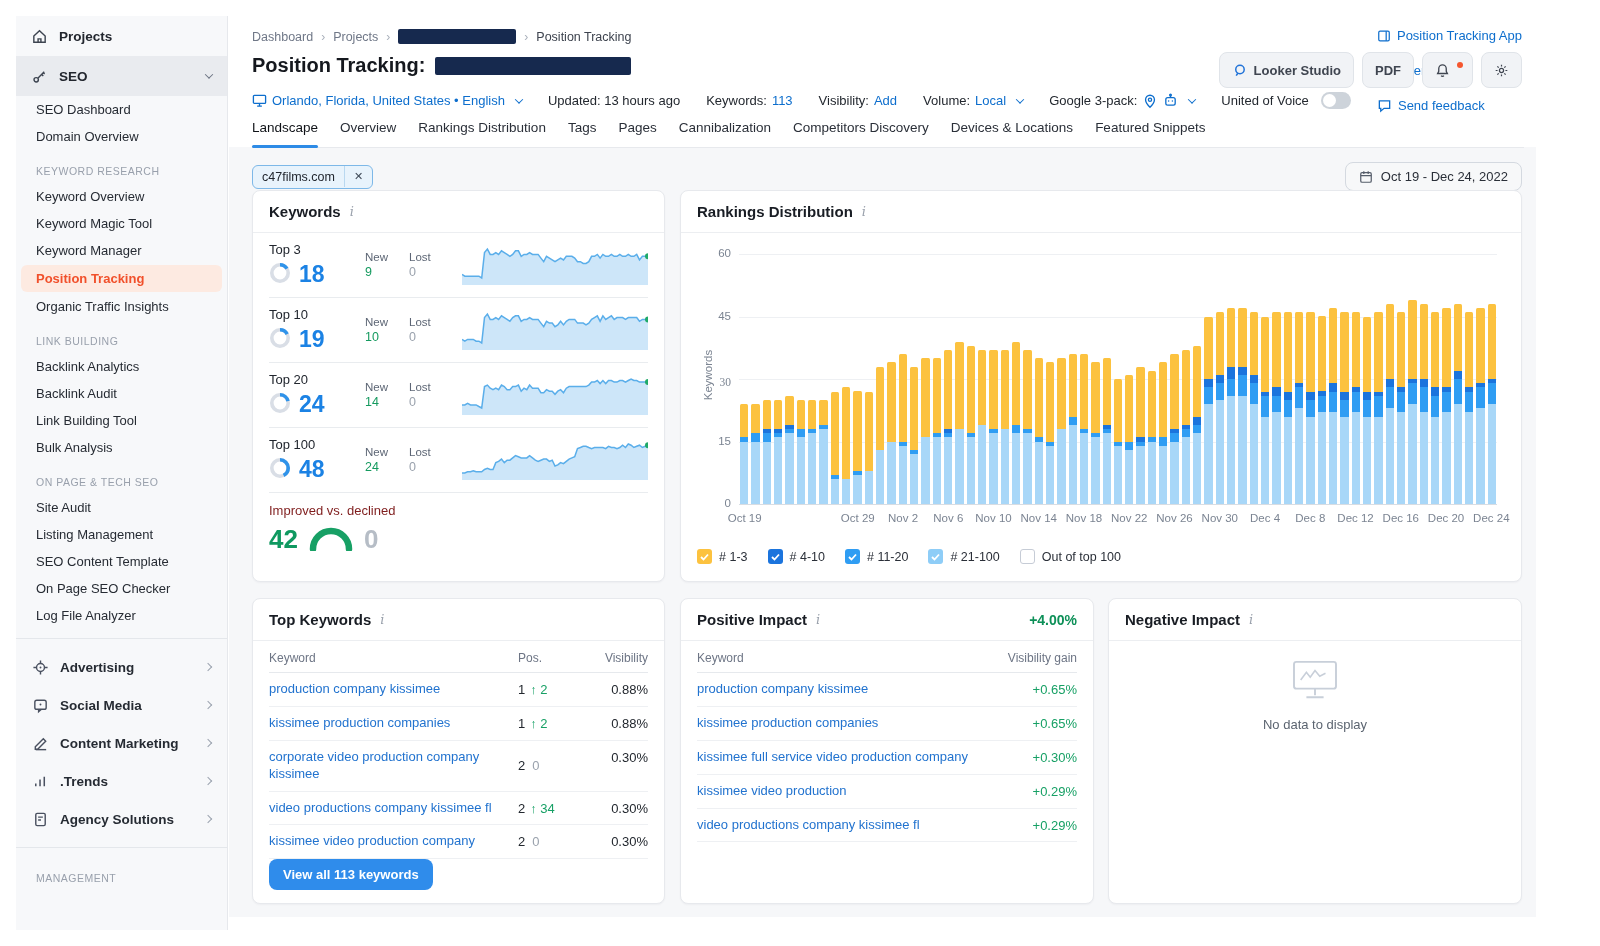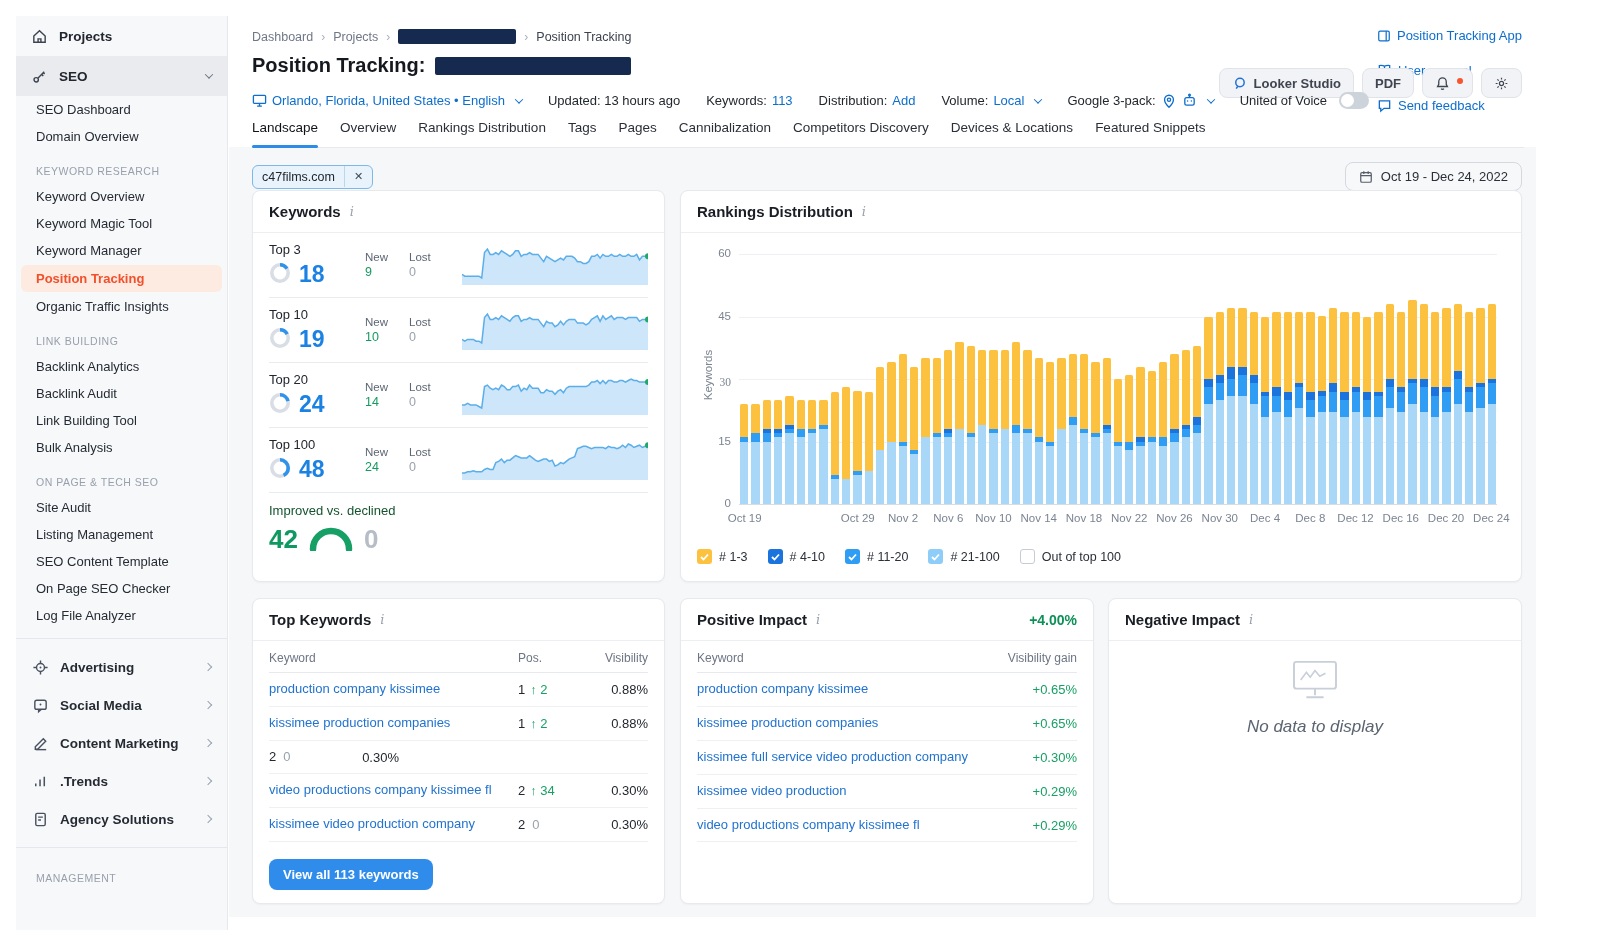--- a/index.html
+++ b/index.html
@@ -30,21 +30,21 @@
   .crumb{position:absolute;left:0;top:13px;display:flex;align-items:center;gap:8px;font-size:12.5px;color:#6f7787;}
   .crumb .sep{color:#a9b0bb;font-size:12px;}
   .crumb .red{width:118px;height:15px;background:#16294e;border-radius:2px;}
   .crumb .last{color:#3d434e;}
   .qlinks{position:absolute;right:2px;top:12px;display:flex;gap:20px;font-size:13px;flex-direction:column;}
   .qlink{display:flex;align-items:center;gap:6px;color:#0d6ecd;}
   .titlebar{position:absolute;left:0;top:38px;display:flex;align-items:center;gap:10px;}
   .title{font-size:20px;font-weight:700;color:#15181e;}
   .title-red{width:196px;height:18px;background:#16294e;border-radius:2px;}
   .hbtns{position:absolute;right:2px;top:36px;display:flex;gap:8px;}
-  .hbtn{display:flex;align-items:center;gap:7px;height:30px;padding:0 12px;background:#f1f3f6;border:1px solid #e0e4e9;border-radius:8px;font-size:13px;color:#3f4550;font-weight:600;position:relative;margin-top:16px;}
+  .hbtn{display:flex;align-items:center;gap:7px;height:36px;padding:0 12px;background:#f1f3f6;border:1px solid #e0e4e9;border-radius:8px;font-size:13px;color:#3f4550;font-weight:600;position:relative;}
   .hbtn .dot{position:absolute;right:9px;top:9px;width:6px;height:6px;border-radius:50%;background:#f5562e;}
   .hbtn.bell{padding-right:22px;}
   .metarow{position:absolute;left:0;top:76px;display:flex;align-items:center;gap:26px;font-size:13px;color:#23282f;white-space:nowrap;}
   .meta{display:inline-flex;align-items:center;gap:5px;}
   .toggle{width:30px;height:17px;border-radius:9px;background:#cdd3da;position:relative;margin-left:7px;cursor:pointer;}
   .toggle::after{content:"";position:absolute;left:2px;top:2px;width:13px;height:13px;border-radius:50%;background:#fff;}
   .tabs{position:absolute;left:0;top:104px;width:100%;display:flex;gap:22px;font-size:13.5px;color:#2a2f38;border-bottom:1px solid #e7e9ed;}
   .tab{padding:0 0 12px;cursor:pointer;position:relative;white-space:nowrap;}
   .tab.active{color:#101318;}
   .tab.active::after{content:"";position:absolute;left:0;right:0;bottom:-1px;height:3px;background:#2e8be6;border-radius:2px;}
@@ -72,21 +72,21 @@
   .kwlab{font-size:13px;color:#21262e;margin-bottom:4px;}
   .kwnum{display:flex;align-items:center;gap:8px;}
   .kwnum .big{font-size:23px;font-weight:700;color:#1b82e4;}
   .kwcol{width:44px;}
   .kwh{font-size:11.5px;color:#5d6675;margin-bottom:2px;}
   .kwv{font-size:12.5px;}
   .kwv.g{color:#159a5f;}
   .kwv.x{color:#9aa2ad;}
   .kwspark{flex:1;display:flex;justify-content:flex-end;}
   .improved{padding:10px 16px 0;}
-  .implab{font-size:13px;color:#14532d;margin-bottom:6px;}
+  .implab{font-size:13px;color:#7f1d1d;margin-bottom:6px;}
   .improw{display:flex;align-items:center;gap:10px;}
   .impnum{font-size:26px;font-weight:700;}
   .impnum.g{color:#0f9960;}
   .impnum.x{color:#b6bdc6;}
   
   .chart{position:absolute;left:0;top:42px;right:0;bottom:0;}
   .ylab{position:absolute;left:-8px;top:136px;width:70px;text-align:center;transform:rotate(-90deg);font-size:11.5px;color:#7b8492;}
   .plot{position:absolute;left:58px;top:21px;width:758px;height:250px;}
   .grid{position:absolute;left:0;width:100%;height:1px;background:#eef0f3;}
   .grid.zero{background:#d8dde3;}
@@ -109,21 +109,21 @@
   .trow{display:flex;align-items:center;margin:0 16px;padding:8px 0;border-bottom:1px solid #eef0f3;font-size:13px;}
   .tkw{flex:1;color:#2273cf;padding-right:10px;line-height:1.3;}
   .tpos{width:64px;color:#23282f;}
   .tpos .up{color:#17a065;margin-left:5px;}
   .tpos .zero{color:#9aa2ad;margin-left:7px;}
   .tvis{width:66px;text-align:right;color:#23282f;align-self:flex-start;padding-top:1px;}
   .tgain{width:70px;text-align:right;color:#17a065;}
   .gain-total{margin-left:auto;color:#0d9058;font-weight:700;font-size:14px;}
   .viewbtn{position:absolute;left:16px;bottom:13px;background:#2f8ceb;color:#fff;border:none;border-radius:8px;padding:8px 14px;font-size:13px;font-weight:700;}
   .empty{position:absolute;left:0;top:60px;right:0;display:flex;flex-direction:column;align-items:center;gap:12px;}
-  .emptytxt{font-size:17px;color:#5b6470;font-style:italic;}
+  .emptytxt{font-size:13px;color:#5b6470;}
 </style>
 </head>
 <body>
 
 <div class="app">
 
   <aside class="sidebar">
     <div id="sb-top">
         <div class="sb-item">
           <span class="ic">
@@ -314,21 +314,21 @@
         <span class="chv blue"></span>
       </span>
       <span class="meta">
           <span>Updated: 13 hours ago</span>
         </span>
       <span class="meta">
           <span>Keywords:</span>
           <a class="blue">113</a>
         </span>
       <span class="meta">
-          <span>Distribution:</span>
+          <span>Visibility:</span>
           <a class="blue">Add</a>
         </span>
       <span class="meta">
           <span>Volume:</span>
           <span class="blue">Local</span>
           <span class="chv blue"></span>
         </span>
       <span class="meta">
           <span>Google 3-pack:</span>
           <span class="ic blue">
@@ -965,20 +965,21 @@
           <a class="tkw">production company kissimee</a>
           <div class="tpos"><span>1</span><span class="up">↑ 2</span></div>
           <div class="tvis">0.88%</div>
         </div>
         <div class="trow">
           <a class="tkw">kissimee production companies</a>
           <div class="tpos"><span>1</span><span class="up">↑ 2</span></div>
           <div class="tvis">0.88%</div>
         </div>
         <div class="trow">
+          <a class="tkw">corporate video production company kissimee</a>
           <div class="tpos"><span>2</span><span class="zero">0</span></div>
           <div class="tvis">0.30%</div>
         </div>
         <div class="trow">
           <a class="tkw">video productions company kissimee fl</a>
           <div class="tpos"><span>2</span><span class="up">↑ 34</span></div>
           <div class="tvis">0.30%</div>
         </div>
         <div class="trow">
           <a class="tkw">kissimee video production company</a>

